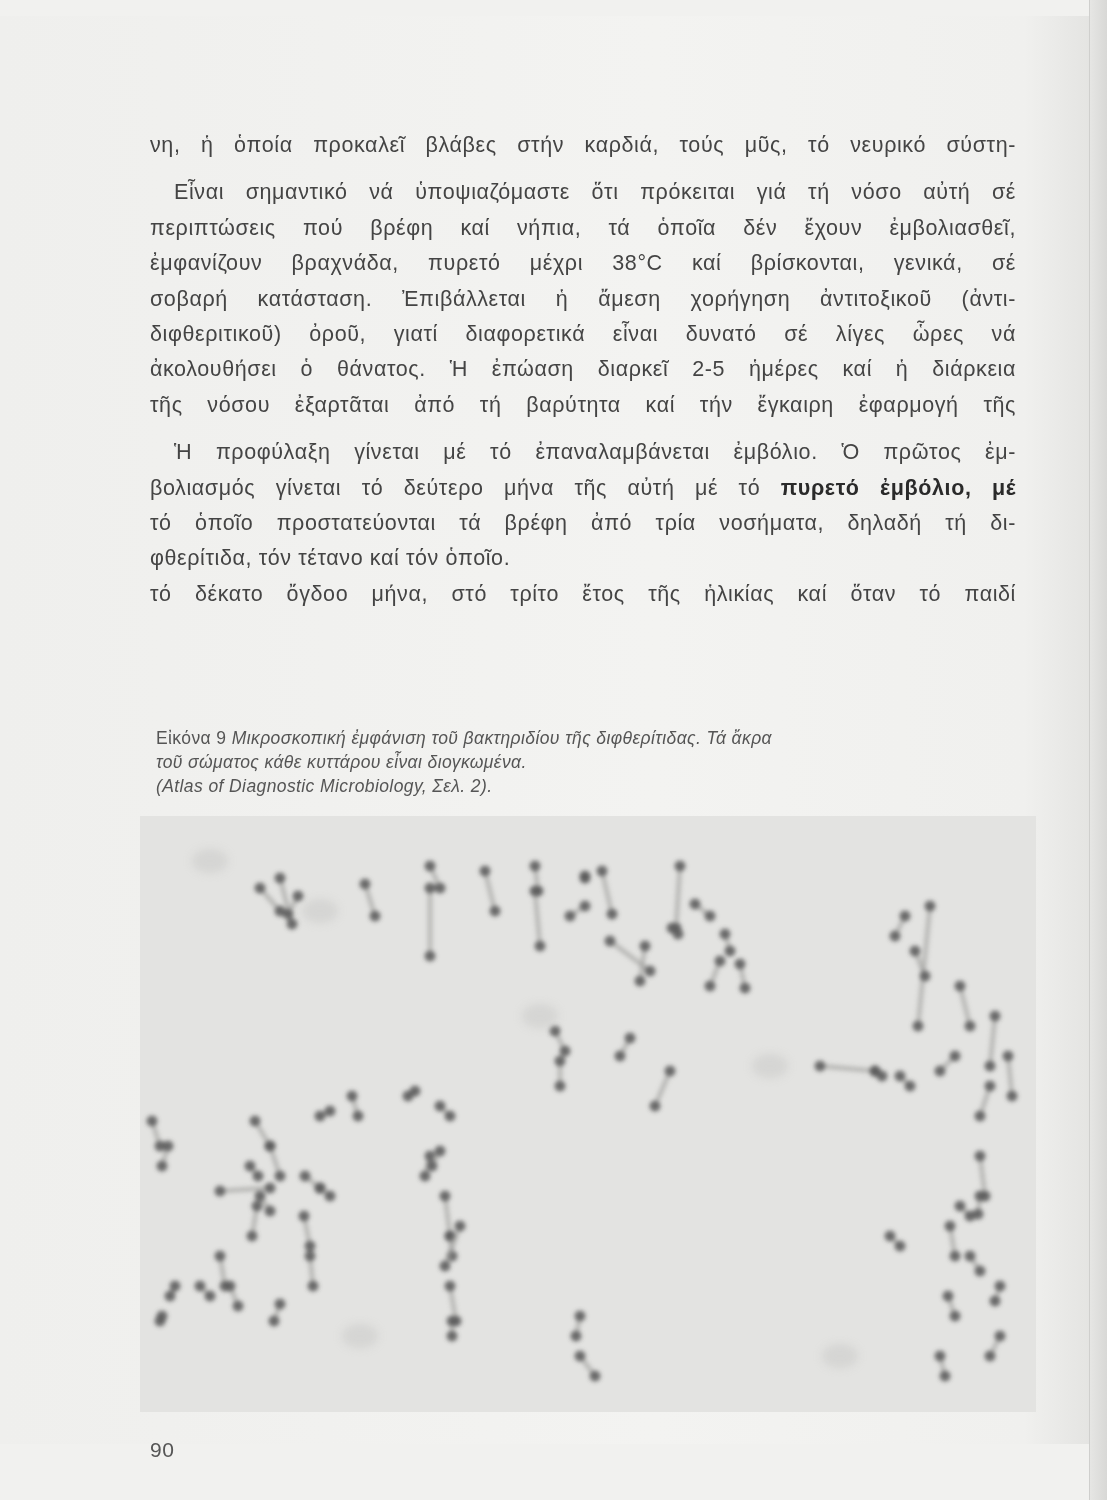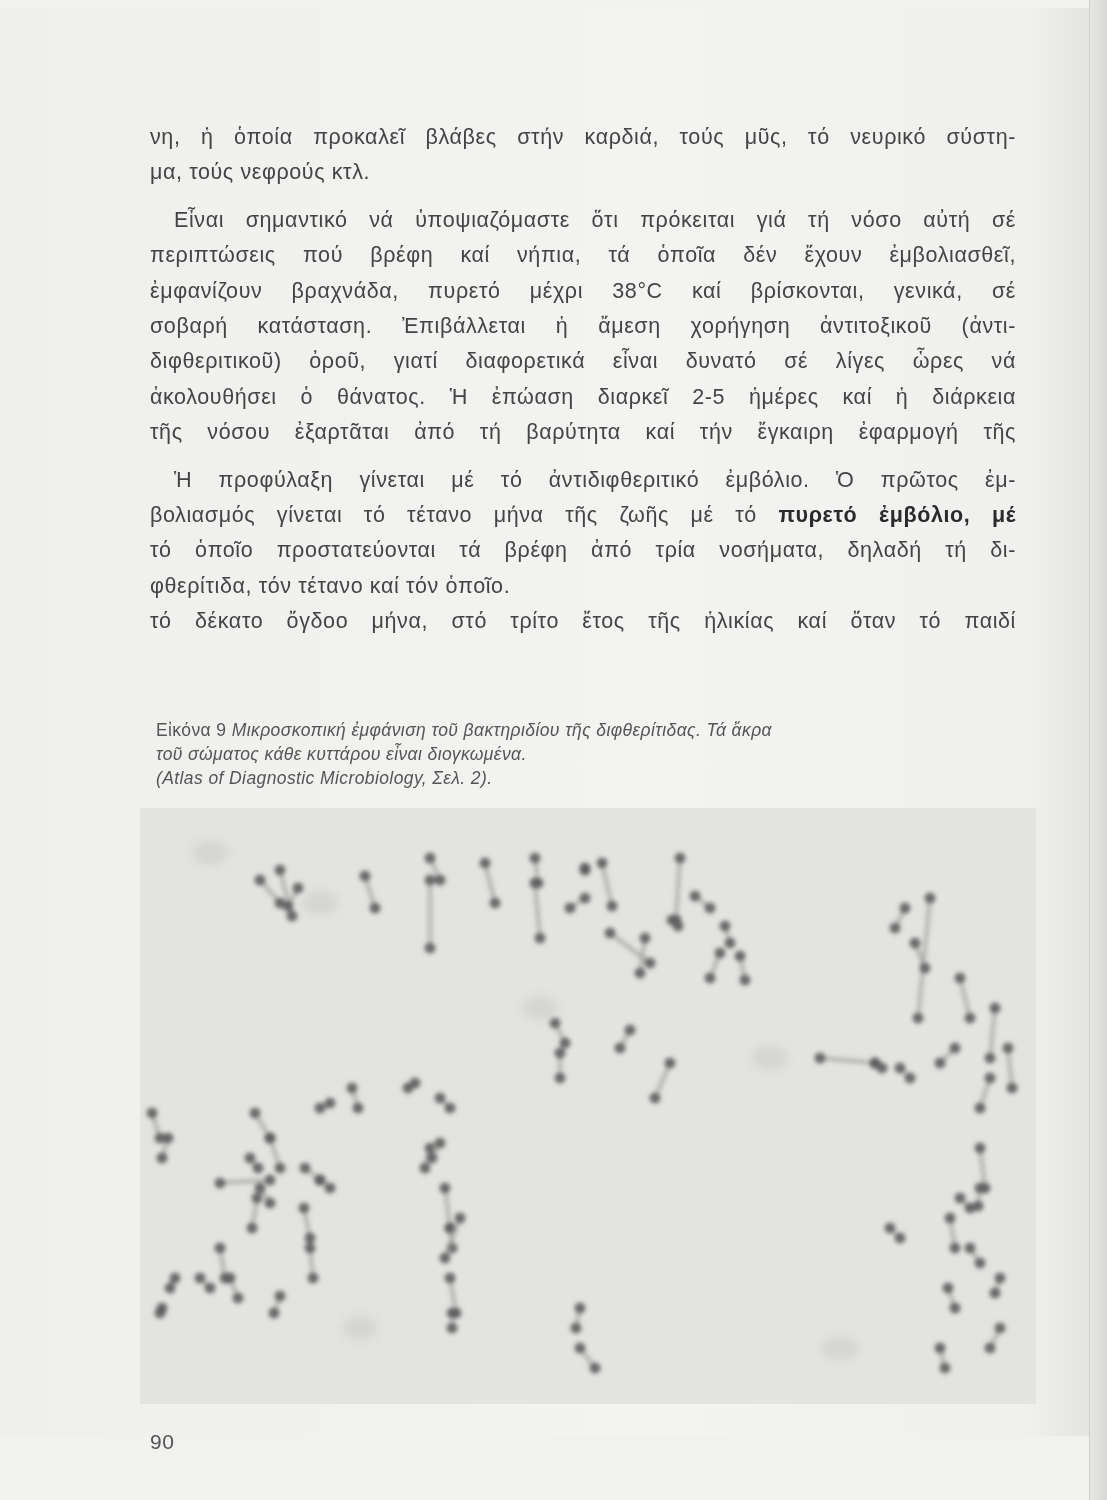--- a/index.html
+++ b/index.html
@@ -4,21 +4,21 @@
   <style>
     html, body { margin: 0; padding: 0; }
     body {
       width: 1107px; height: 1500px; overflow: hidden;
       background: #f1f1ef;
       font-family: "Liberation Sans", "DejaVu Sans", sans-serif;
       color: #3a3a3a;
       position: relative;
     }
     .page {
-      position: absolute; left: 0; top: 8px; width: 1090px; height: 1428px;
+      position: absolute; left: 0; top: 16px; width: 1090px; height: 1428px;
       background: linear-gradient(to right, #efefed 0%, #f3f3f1 60%, #f0f0ee 94%, #e4e4e2 100%);
     }
     .page-edge {
       position: absolute; right: 0; top: 0; width: 17px; height: 1500px;
       background: linear-gradient(to right, #e6e6e4, #d8d8d6);
       border-left: 1px solid #cfcfcd;
     }
     .body-text {
       position: absolute; left: 150px; top: 112px; width: 866px;
       font-size: 21.5px; line-height: 35.4px; letter-spacing: 0.6px;
@@ -45,34 +45,33 @@
       font-size: 21px; color: #555; letter-spacing: 0.5px;
     }
   </style>
 </head>
 <body>
 
 <div class="page">
   <div class="body-text">
     <div>
       <span class="line">νη, ἡ ὁποία προκαλεῖ βλάβες στήν καρδιά, τούς μῦς, τό νευρικό σύστη-</span>
-      <span class="line last">μα, τούς νεφρούς κτλ.</span>
     </div>
     <div>
       <span class="line indent">Εἶναι σημαντικό νά ὑποψιαζόμαστε ὅτι πρόκειται γιά τή νόσο αὐτή σέ</span>
       <span class="line">περιπτώσεις πού βρέφη καί νήπια, τά ὁποῖα δέν ἔχουν ἐμβολιασθεῖ,</span>
       <span class="line">ἐμφανίζουν βραχνάδα, πυρετό μέχρι 38°C καί βρίσκονται, γενικά, σέ</span>
       <span class="line">σοβαρή κατάσταση. Ἐπιβάλλεται ἡ ἄμεση χορήγηση ἀντιτοξικοῦ (ἀντι-</span>
       <span class="line">διφθεριτικοῦ) ὀροῦ, γιατί διαφορετικά εἶναι δυνατό σέ λίγες ὧρες νά</span>
       <span class="line">ἀκολουθήσει ὁ θάνατος. Ἡ ἐπώαση διαρκεῖ 2-5 ἡμέρες καί ἡ διάρκεια</span>
       <span class="line">τῆς νόσου ἐξαρτᾶται ἀπό τή βαρύτητα καί τήν ἔγκαιρη ἐφαρμογή τῆς</span>
     </div>
     <div>
-      <span class="line indent">Ἡ προφύλαξη γίνεται μέ τό ἀντιδιφθεριτικό ἐμβόλιο. Ὁ πρῶτος ἐμ-</span>
-      <span class="line"><span>βολιασμός γίνεται τό  τέτανο μήνα τῆς ζωῆς μέ τό </span><span class="bold">πυρετό ἐμβόλιο</span><span class="bold">, μέ</span></span>
+      <span class="line indent">Ἡ προφύλαξη γίνεται μέ τό ἐπαναλαμβάνεται ἐμβόλιο. Ὁ πρῶτος ἐμ-</span>
+      <span class="line"><span>βολιασμός γίνεται τό  δεύτερο μήνα τῆς αὐτή μέ τό </span><span class="bold">πυρετό ἐμβόλιο</span><span class="bold">, μέ</span></span>
       <span class="line">τό ὁποῖο προστατεύονται τά βρέφη ἀπό τρία νοσήματα, δηλαδή τή δι-</span>
       <span class="line last">φθερίτιδα, τόν τέτανο καί τόν ὁποῖο.</span>
     </div>
     <div>
       <span class="line">τό δέκατο ὄγδοο μήνα, στό τρίτο ἔτος τῆς ἡλικίας καί ὅταν τό παιδί</span>
     </div>
   </div>
 
   <div class="caption">
     <span class="cline"><span>Εἰκόνα 9</span> <em>Μικροσκοπική ἐμφάνιση τοῦ βακτηριδίου τῆς διφθερίτιδας. Τά ἄκρα</em></span>

